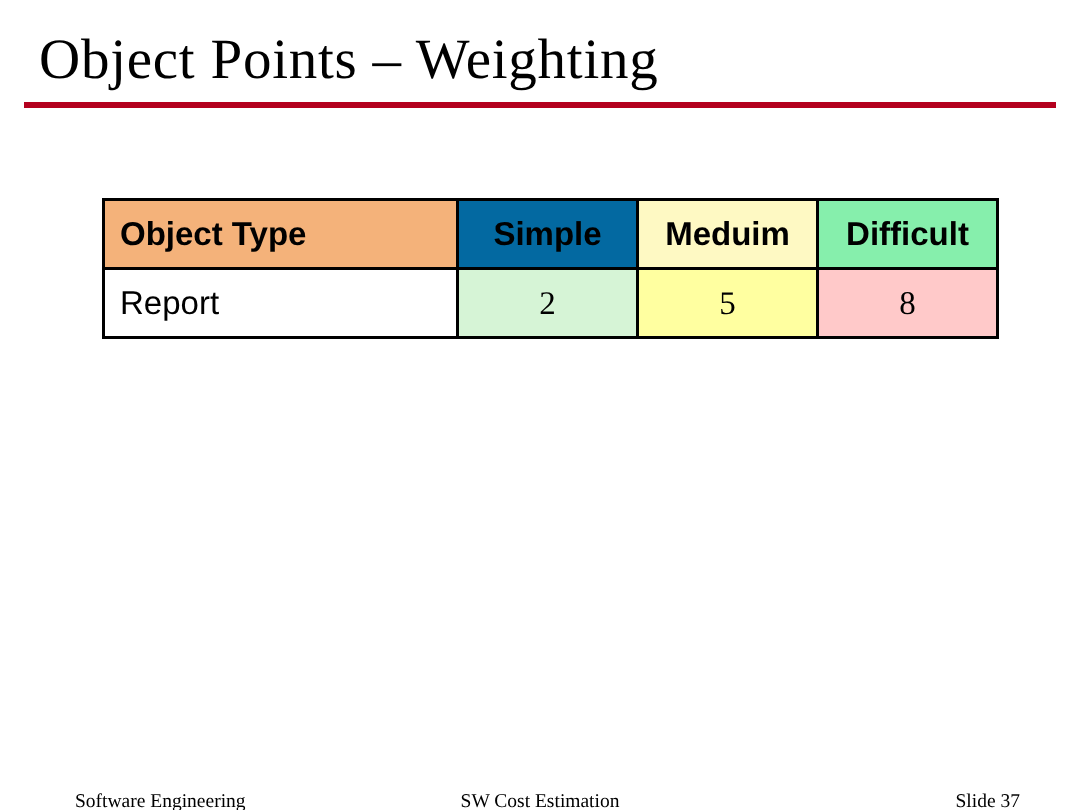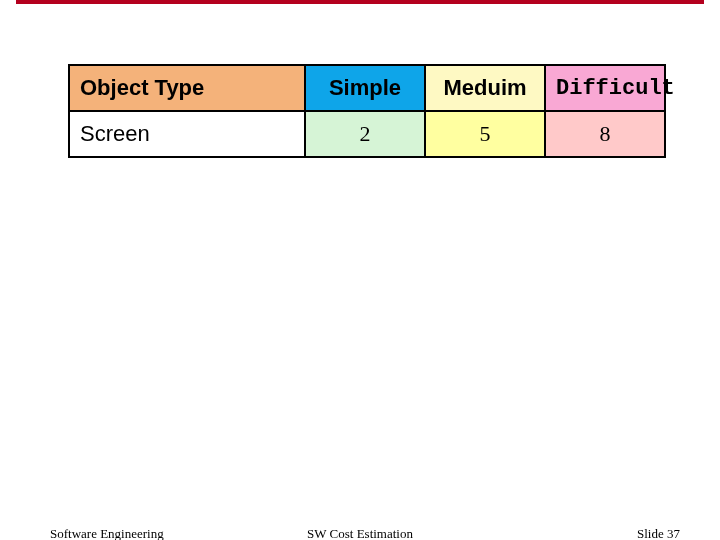--- a/index.html
+++ b/index.html
@@ -46,23 +46,23 @@
     padding: 0 10px;
     font-size: 22px;
   }
   th {
     font-family: Arial, Helvetica, sans-serif;
     font-weight: 700;
     text-align: left;
   }
   th.center, td.center { text-align: center; }
   .h0 { background: #f4b27a; }
-  .h1 { background: #0ea5e9; }
+  .h1 { background: #0369a1; }
   .h2 { background: #fef9c3; }
-  .h3 { background: #f9a8d4; font-family: Liberation Mono, monospace; }
+  .h3 { background: #86efac; }
   td.label {
     font-family: Arial, Helvetica, sans-serif;
     background: #ffffff;
     text-align: left;
   }
   td.c1 { background: #d6f4d6; }
   td.c2 { background: #ffffa0; }
   td.c3 { background: #ffc9c9; }
 
   .footer {
@@ -75,41 +75,42 @@
   }
   .footer .fl { position: absolute; left: 50px; }
   .footer .fc { position: absolute; left: 0; width: 720px; text-align: center; }
   .footer .fr { position: absolute; right: 40px; }
 </style>
 </head>
 <body>
 
 <div class="slide">
 
+  <div class="title">Object Points – Weighting</div>
   <div class="title-rule"></div>
 
   <div class="table-wrap">
     <table>
       <colgroup>
         <col class="c0">
           <col class="c1">
           <col class="c2">
           <col class="c3">
       </colgroup>
       <thead>
         <tr>
           <th class="h0">Object Type</th>
           <th class="h1 center">Simple</th>
           <th class="h2 center">Meduim</th>
           <th class="h3 center">Difficult</th>
         </tr>
       </thead>
       <tbody>
         <tr>
-          <td class="label">Screen</td>
+          <td class="label">Report</td>
           <td class="c1 center">2</td>
           <td class="c2 center">5</td>
           <td class="c3 center">8</td>
         </tr>
       </tbody>
     </table>
   </div>
 
   <div class="footer">
     <span class="fl">Software Engineering</span>

